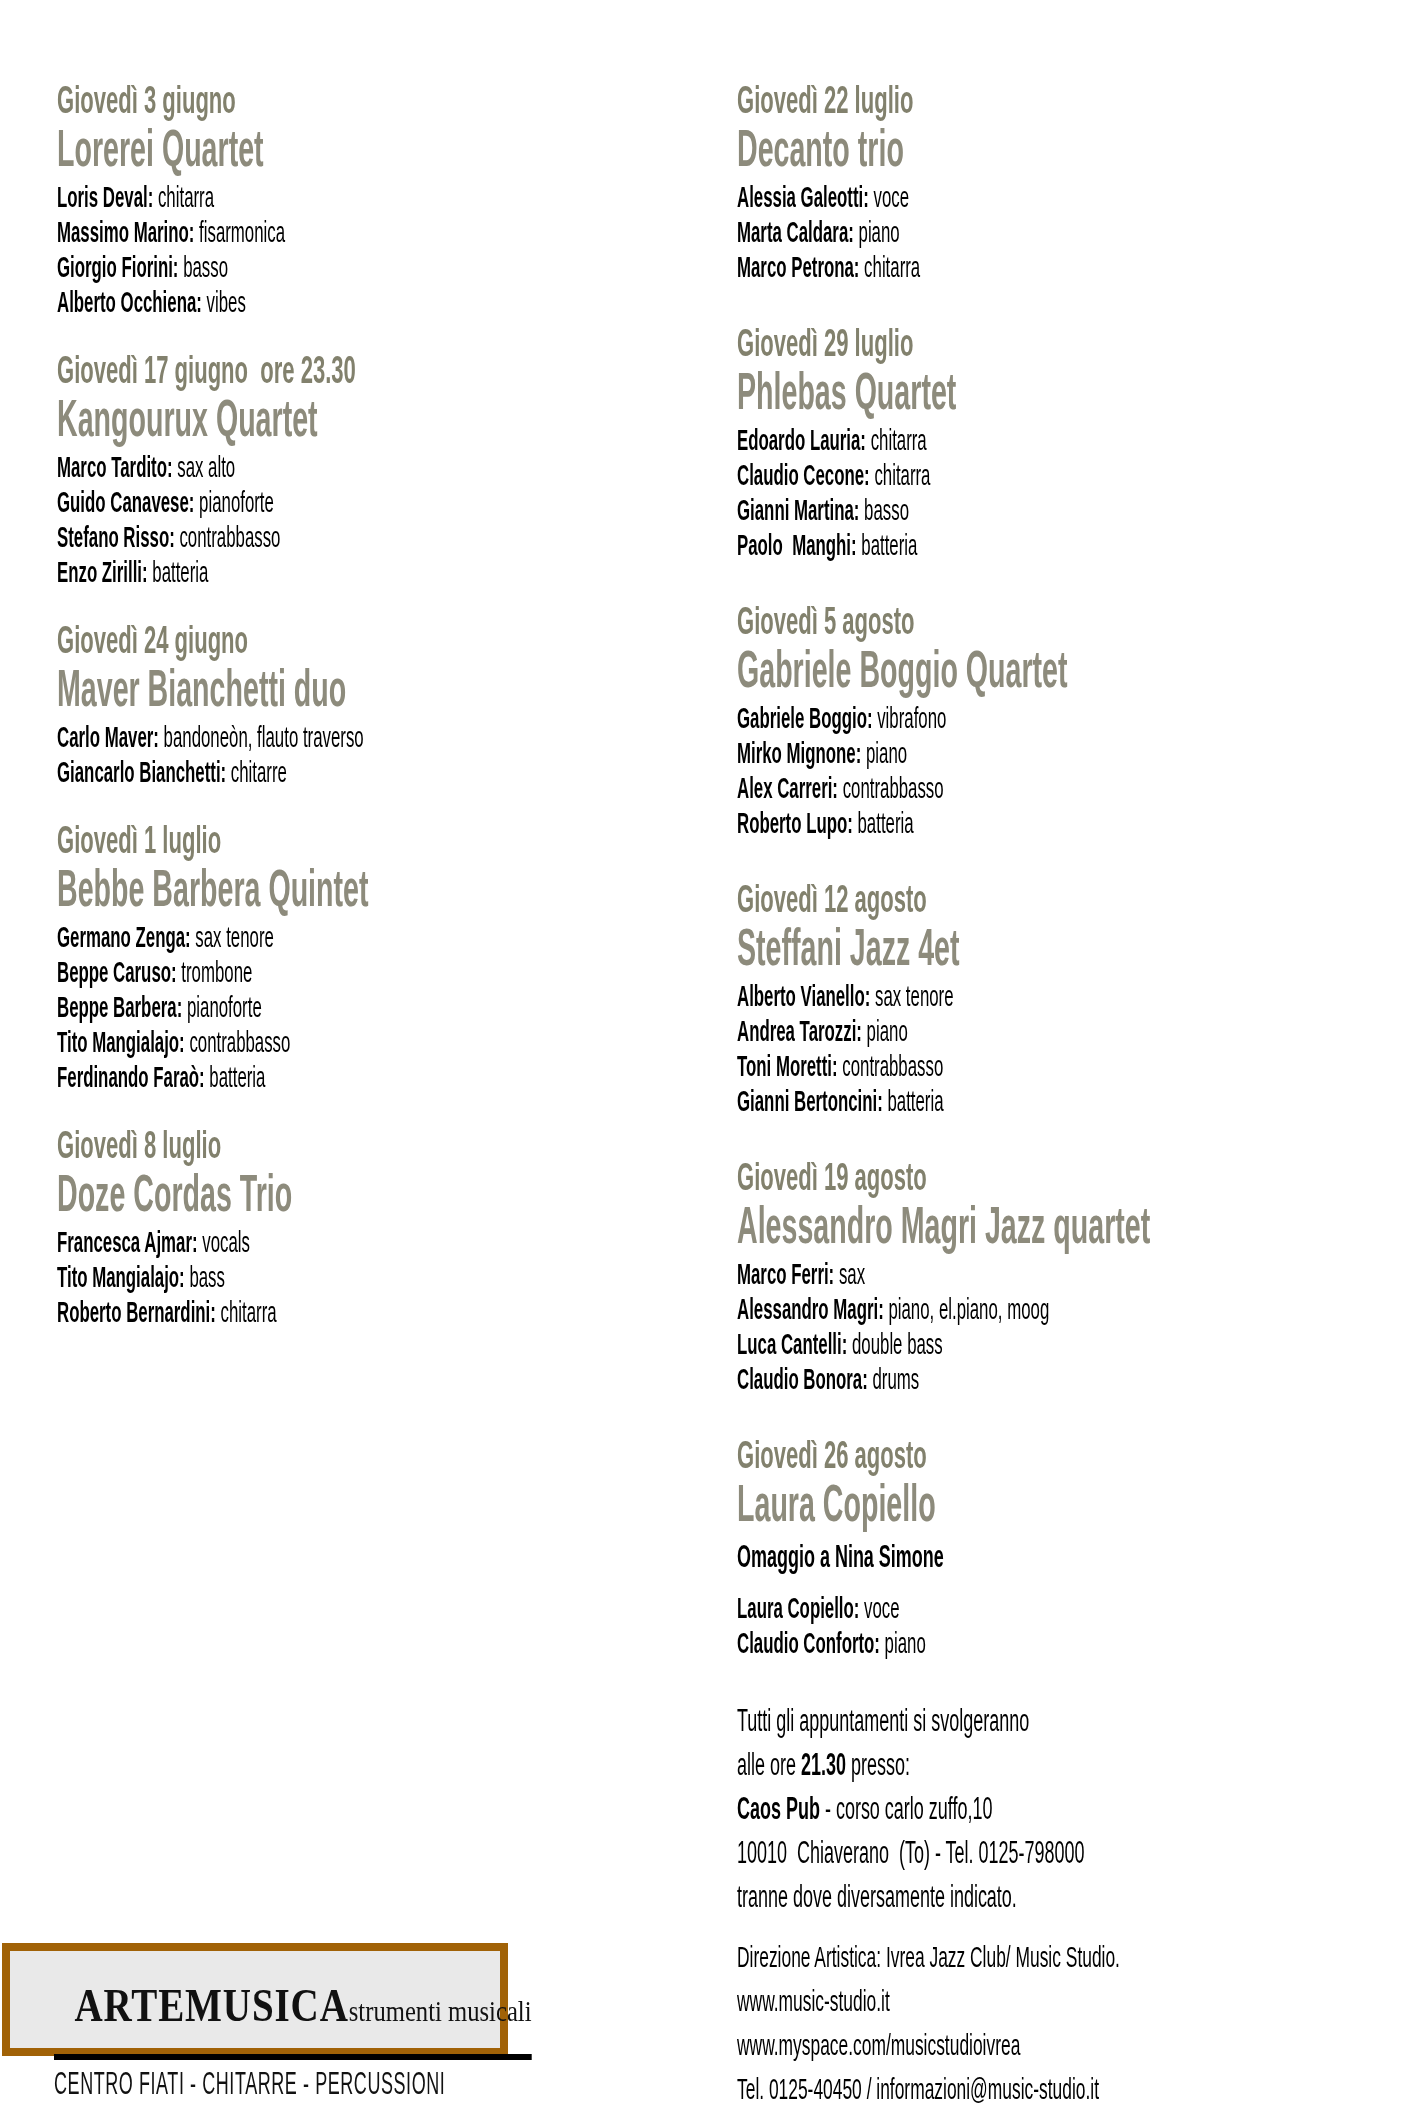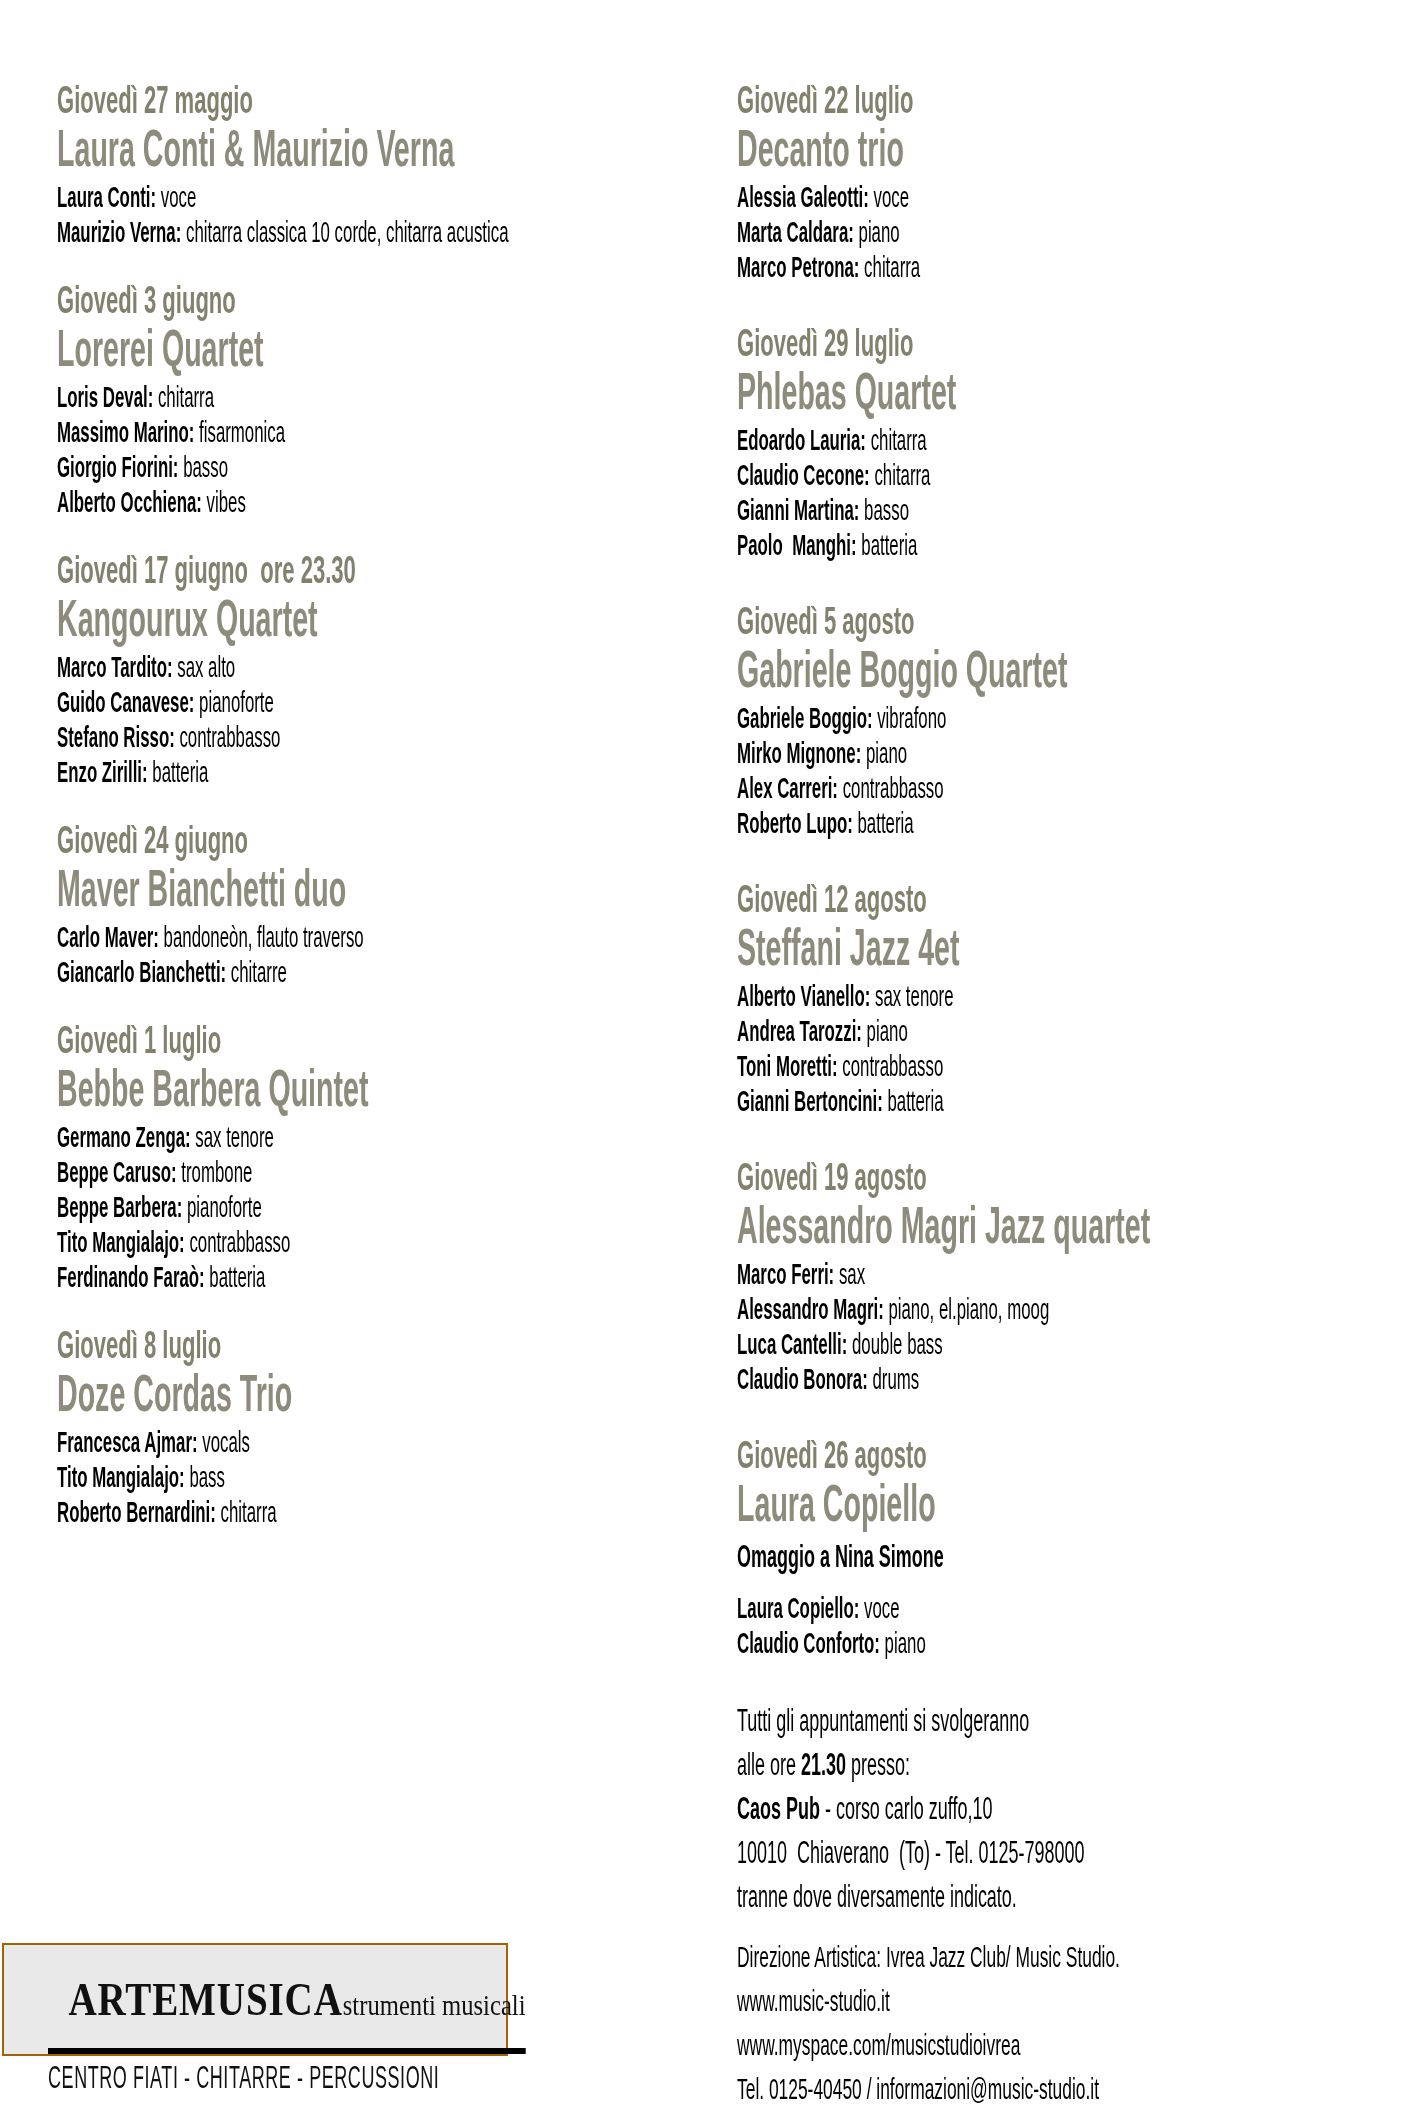--- a/index.html
+++ b/index.html
@@ -22,40 +22,34 @@
   .esub{font-size:31px;font-weight:bold;line-height:40px;margin:6px 0 14px 0;color:#000;}
   .member{font-size:29px;line-height:35px;color:#000;}
   .m-name{font-weight:bold;}
 
   .fpara{margin-top:10px;}
   .fpara2{margin-top:16px;}
   .fline{font-size:31px;line-height:44px;color:#000;}
   .fpara2 .fline{font-size:30px;}
 
   .artemusica{position:absolute;left:2px;top:1943px;width:506px;height:113px;
-      box-sizing:border-box;background:#e9e9e9;border:2px solid #a16207;
+      box-sizing:border-box;background:#e9e9e9;border:8px solid #a16207;
       padding:10px 0 0 44px;}
   .am-head{display:inline-block;white-space:pre;border-bottom:6px solid #000;
       padding-bottom:4px;transform:scaleX(0.85);transform-origin:0 0;
       font-family:"Liberation Serif",serif;color:#111;}
   .am-name{font-size:46px;font-weight:bold;letter-spacing:1px;}
   .am-tag{font-size:29px;}
   .am-line2{font-size:31px;margin-top:6px;letter-spacing:1px;color:#111;}
 </style>
 </head>
 <body>
 
 <div class="page">
   <div class="col col-left">
-      <div class="event">
-        <div class="edate cnd">Giovedì 27 maggio</div>
-        <div class="etitle cnd-t">Laura Conti &amp; Maurizio Verna</div>
-        <div class="member cnd"><b class="m-name">Laura Conti:</b><span class="m-instr"> voce</span></div>
-        <div class="member cnd"><b class="m-name">Maurizio Verna:</b><span class="m-instr"> chitarra classica 10 corde, chitarra acustica</span></div>
-      </div>
       <div class="event">
         <div class="edate cnd">Giovedì 3 giugno</div>
         <div class="etitle cnd-t">Lorerei Quartet</div>
         <div class="member cnd"><b class="m-name">Loris Deval:</b><span class="m-instr"> chitarra</span></div>
         <div class="member cnd"><b class="m-name">Massimo Marino:</b><span class="m-instr"> fisarmonica</span></div>
         <div class="member cnd"><b class="m-name">Giorgio Fiorini:</b><span class="m-instr"> basso</span></div>
         <div class="member cnd"><b class="m-name">Alberto Occhiena:</b><span class="m-instr"> vibes</span></div>
       </div>
       <div class="event">
         <div class="edate cnd">Giovedì 17 giugno  ore 23.30</div>

